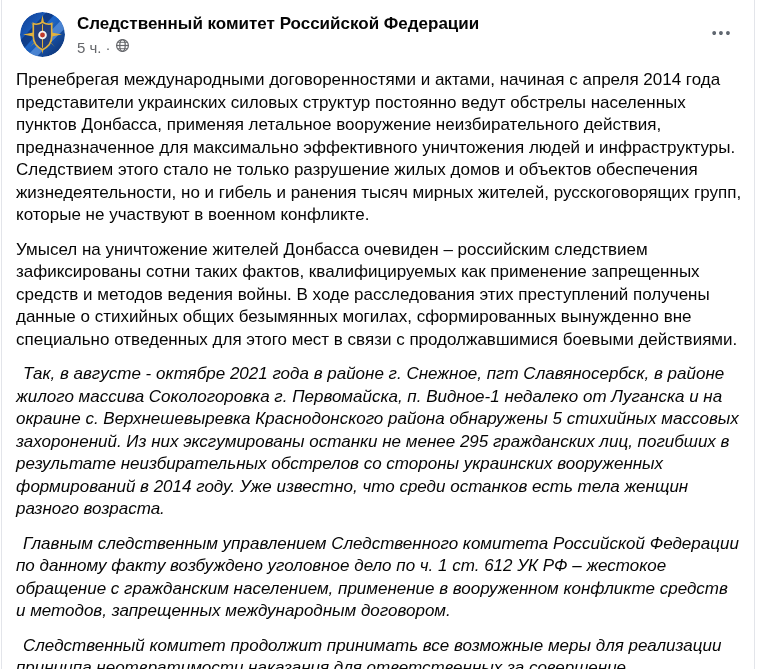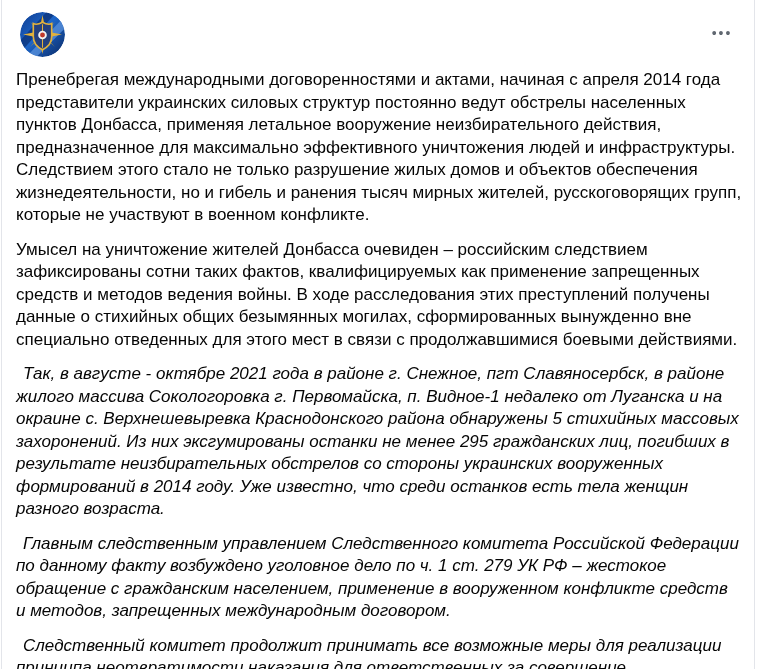--- a/index.html
+++ b/index.html
@@ -139,27 +139,43 @@
 
             <path d="M22 10 C26 12.2 29 12.3 31 11.3 L31 24 C31 30.8 26.4 34.8 22 36.8 C17.6 34.8 13 30.8 13 24 L13 11.3 C15 12.3 18 12.2 22 10 Z" fill="#24407e" stroke="#e3b23c" stroke-width="1.6"></path>
             <line x1="22" y1="12" x2="22" y2="35" stroke="#e3b23c" stroke-width="1"></line>
             <circle cx="22" cy="22.5" r="4.2" fill="#f3f3f3"></circle>
             <circle cx="22" cy="22.5" r="2.4" fill="#c0392b"></circle>
           </g>
         </svg>
       </span>
     </button>
 
+    <div class="header-text">
+      <div class="author-name">Следственный комитет Российской Федерации</div>
+      <div class="post-meta">
+        <span class="meta-time">5 ч.</span>
+        <span class="meta-sep">·</span>
+        <span class="globe">
+          <svg width="15" height="15" viewBox="0 0 16 16" fill="none" stroke="#65676b" stroke-width="1.3">
+            <circle cx="8" cy="8" r="6.3"></circle>
+            <ellipse cx="8" cy="8" rx="2.9" ry="6.3"></ellipse>
+            <line x1="1.7" y1="8" x2="14.3" y2="8"></line>
+            <line x1="2.6" y1="4.6" x2="13.4" y2="4.6" stroke-width="1"></line>
+            <line x1="2.6" y1="11.4" x2="13.4" y2="11.4" stroke-width="1"></line>
+          </svg>
+        </span>
+      </div>
+    </div>
 
     <button class="more-btn" aria-label="more options">
       <span>•••</span>
     </button>
   </header>
 
   <div class="post-body">
     <p>Пренебрегая международными договоренностями и актами, начиная с апреля 2014 года представители украинских силовых структур постоянно ведут обстрелы населенных пунктов Донбасса, применяя летальное вооружение неизбирательного действия, предназначенное для максимально эффективного уничтожения людей и инфраструктуры. Следствием этого стало не только разрушение жилых домов и объектов обеспечения жизнедеятельности, но и гибель и ранения тысяч мирных жителей, русскоговорящих групп, которые не участвуют в военном конфликте.</p>
     <p>Умысел на уничтожение жителей Донбасса очевиден – российским следствием зафиксированы сотни таких фактов, квалифицируемых как применение запрещенных средств и методов ведения войны. В ходе расследования этих преступлений получены данные о стихийных общих безымянных могилах, сформированных вынужденно вне специально отведенных для этого мест в связи с продолжавшимися боевыми действиями.</p>
     <p class="indented">Так, в августе - октябре 2021 года в районе г. Снежное, пгт Славяносербск, в районе жилого массива Сокологоровка г. Первомайска, п. Видное-1 недалеко от Луганска и на окраине с. Верхнешевыревка Краснодонского района обнаружены 5 стихийных массовых захоронений. Из них эксгумированы останки не менее 295 гражданских лиц, погибших в результате неизбирательных обстрелов со стороны украинских вооруженных формирований в 2014 году. Уже известно, что среди останков есть тела женщин разного возраста.</p>
-    <p class="indented">Главным следственным управлением Следственного комитета Российской Федерации по данному факту возбуждено уголовное дело по ч. 1 ст. 279 УК РФ – жестокое обращение с гражданским населением, применение в вооруженном конфликте средств и методов, запрещенных международным договором.</p>
+    <p class="indented">Главным следственным управлением Следственного комитета Российской Федерации по данному факту возбуждено уголовное дело по ч. 1 ст. 612 УК РФ – жестокое обращение с гражданским населением, применение в вооруженном конфликте средств и методов, запрещенных международным договором.</p>
     <p class="indented">Следственный комитет продолжит принимать все возможные меры для реализации принципа неотвратимости наказания для ответственных за совершение преступлений на донецкой и луганской землях.</p>
   </div>
 
 </article>
 
 </body></html>

